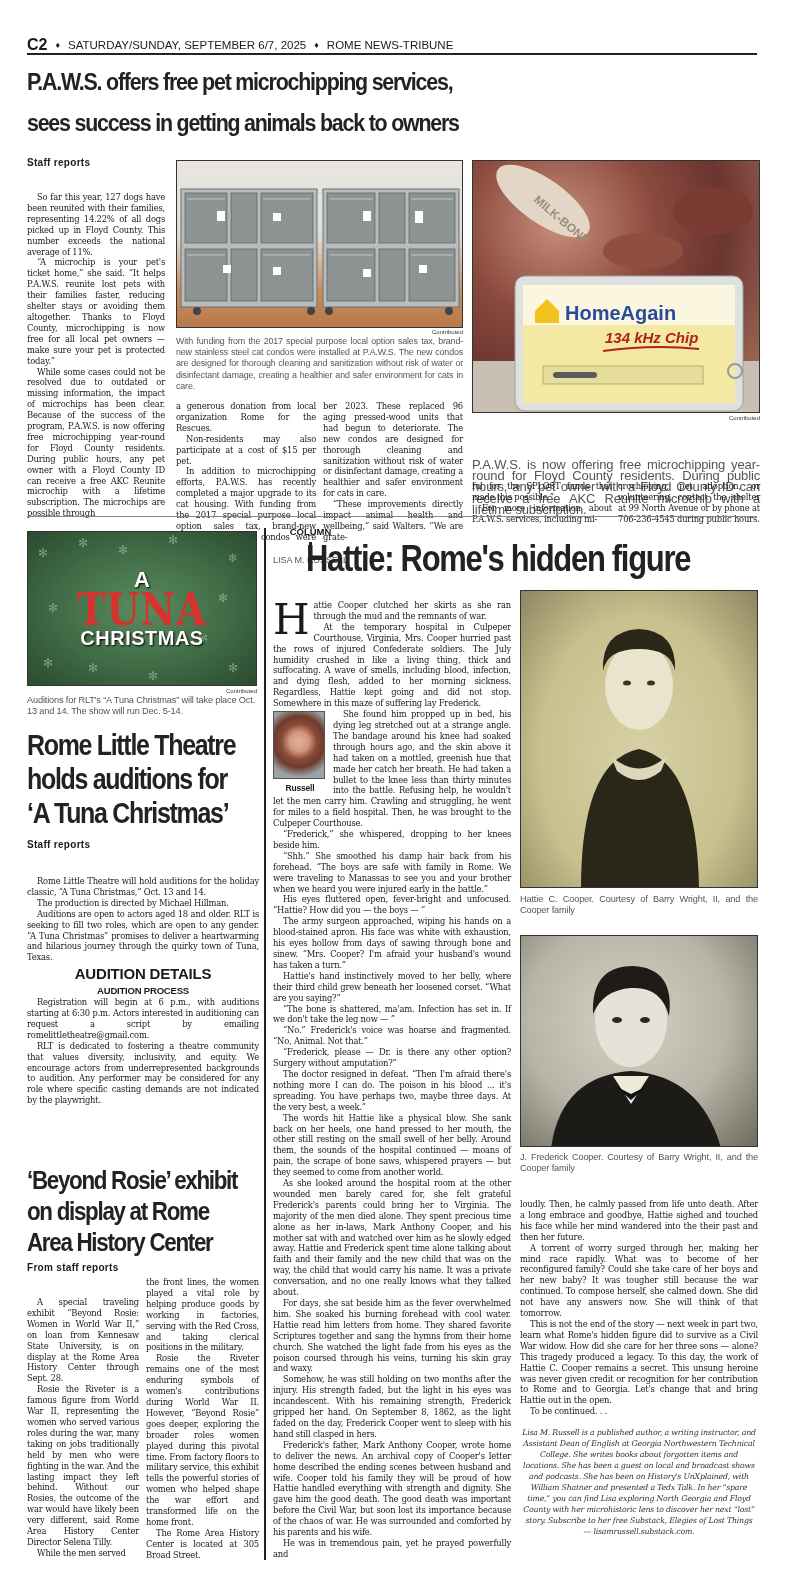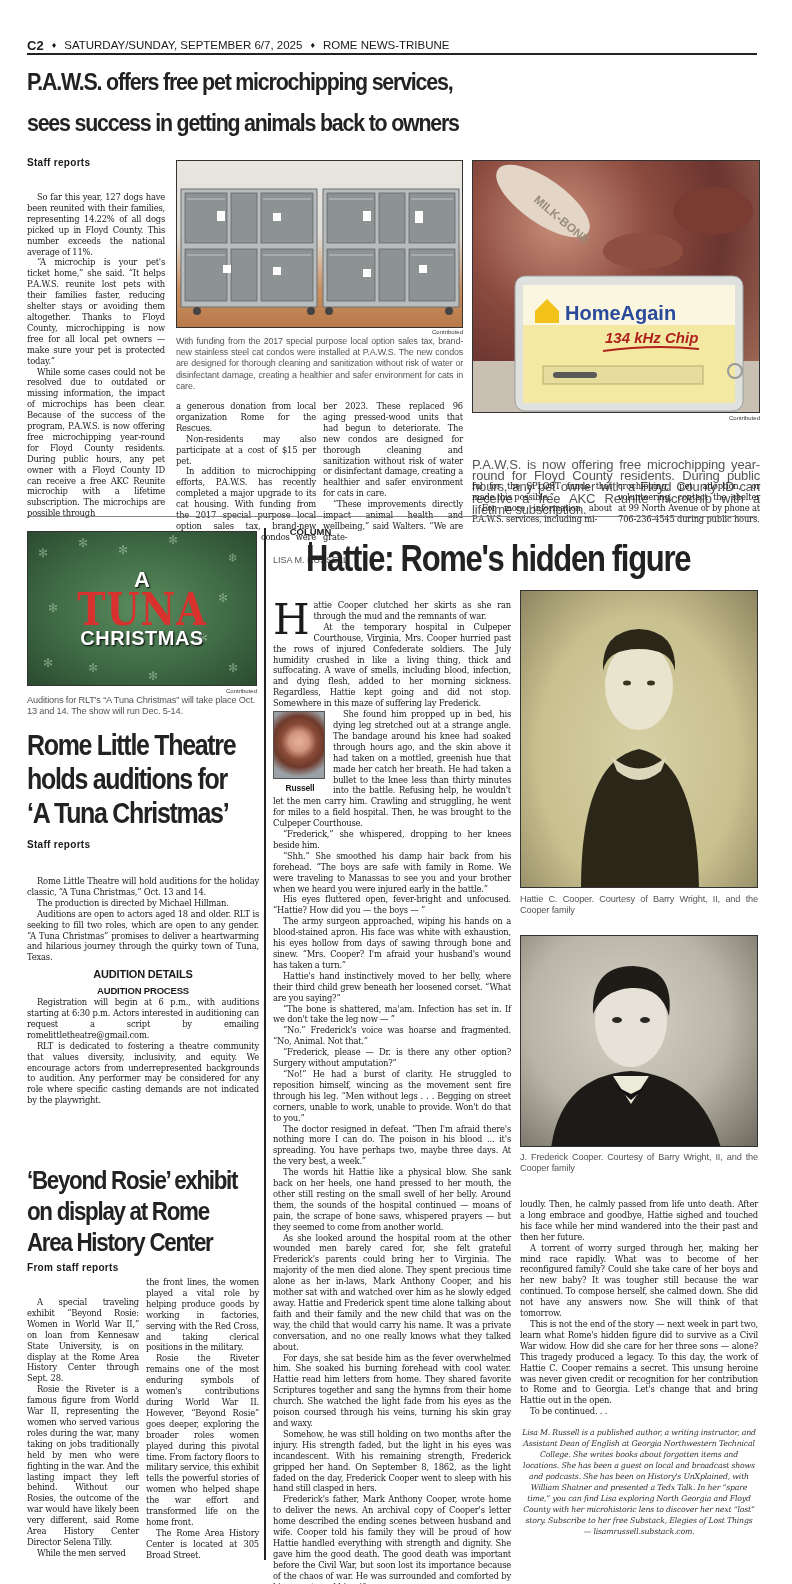--- a/index.html
+++ b/index.html
@@ -13,21 +13,21 @@
   .credit { font-family: "Liberation Sans", sans-serif; font-size: 6px; color: #333; text-align: right; }
   .byline { font-family: "Liberation Sans", sans-serif; font-weight: bold; font-size: 10px; letter-spacing: 0.3px; }
   .head-cond { font-family: "Liberation Sans", sans-serif; font-weight: bold; letter-spacing: -1.5px; transform-origin: left top; }
   .rule { background: #222; }
   .photo { overflow: hidden; border: 1px solid #333; }
 </style>
 </head>
 <body>
 
 <div class="abs" style="left:27px; top:36px; width:730px; height:18px; font-family:'Liberation Sans',sans-serif; font-size:11.5px; display:flex; align-items:center; gap:8px;">
-  <span style="font-weight:bold; font-size:13px;">C2</span>
+  <span style="font-weight:bold; font-size:16px;">C2</span>
   <span style="font-size:9px;">♦</span>
   <span>SATURDAY/SUNDAY, SEPTEMBER 6/7, 2025</span>
   <span style="font-size:9px;">♦</span>
   <span>ROME NEWS-TRIBUNE</span>
 </div>
 <div class="abs rule" style="left:27px; top:53px; width:730px; height:1.5px;"></div>
 
 <div class="abs" style="left:27px; top:62px; width:740px; font-family:'Liberation Sans',sans-serif; font-weight:bold; font-size:23px; line-height:41px; letter-spacing:-1.3px; color:#222;">
   <div style="transform:scaleX(0.93); transform-origin:left;">P.A.W.S. offers free pet microchipping services,</div>
   <div style="transform:scaleX(0.93); transform-origin:left;">sees success in getting animals back to owners</div>
@@ -164,21 +164,21 @@
   <div>Rome Little Theatre</div>
   <div>holds auditions for</div>
   <div>‘A Tuna Christmas’</div>
 </div>
 <div class="abs byline" style="left:27px; top:839px;">Staff reports</div>
 
 <div class="abs serif" style="left:27px; top:862px; width:232px;">
   <p>Rome Little Theatre will hold auditions for the holiday classic, “A Tuna Christmas,” Oct. 13 and 14.</p>
   <p>The production is directed by Michael Hillman.</p>
   <p>Auditions are open to actors aged 18 and older. RLT is seeking to fill two roles, which are open to any gender. “A Tuna Christmas” promises to deliver a heartwarming and hilarious journey through the quirky town of Tuna, Texas.</p>
-  <div style="font-family:'Liberation Sans',sans-serif; font-weight:bold; font-size:11px; text-align:center; margin-top:6px;">AUDITION DETAILS</div>
+  <div style="font-family:'Liberation Sans',sans-serif; font-weight:bold; font-size:15px; text-align:center; margin-top:6px;">AUDITION DETAILS</div>
   <div style="font-family:'Liberation Sans',sans-serif; font-weight:bold; font-size:9.5px; text-align:center; margin-top:6px;">AUDITION PROCESS</div>
   <p>Registration will begin at 6 p.m., with auditions starting at 6:30 p.m. Actors interested in auditioning can request a script by emailing romelittletheatre@gmail.com.</p>
   <p>RLT is dedicated to fostering a theatre community that values diversity, inclusivity, and equity. We encourage actors from underrepresented backgrounds to audition. Any performer may be considered for any role where specific casting demands are not indicated by the playwright.</p>
 </div>
 
 <div class="abs head-cond" style="left:27px; top:1165px; width:270px; font-size:26px; line-height:31px; color:#222; transform:scaleX(0.86);">
   <div>‘Beyond Rosie’ exhibit</div>
   <div>on display at Rome</div>
   <div>Area History Center</div>
 </div>
@@ -217,21 +217,20 @@
     <p>She found him propped up in bed, his dying leg stretched out at a strange angle. The bandage around his knee had soaked through hours ago, and the skin above it had taken on a mottled, greenish hue that made her catch her breath. He had taken a bullet to the knee less than thirty minutes into the battle. Refusing help, he wouldn't let the men carry him. Crawling and struggling, he went for miles to a field hospital. Then, he was brought to the Culpeper Courthouse.</p>
   </div>
   <p>“Frederick,” she whispered, dropping to her knees beside him.</p>
   <p>“Shh.” She smoothed his damp hair back from his forehead. “The boys are safe with family in Rome. We were traveling to Manassas to see you and your brother when we heard you were injured early in the battle.”</p>
   <p>His eyes fluttered open, fever-bright and unfocused. “Hattie? How did you — the boys — ”</p>
   <p>The army surgeon approached, wiping his hands on a blood-stained apron. His face was white with exhaustion, his eyes hollow from days of sawing through bone and sinew. “Mrs. Cooper? I'm afraid your husband's wound has taken a turn.”</p>
   <p>Hattie's hand instinctively moved to her belly, where their third child grew beneath her loosened corset. “What are you saying?”</p>
   <p>“The bone is shattered, ma'am. Infection has set in. If we don't take the leg now — ”</p>
   <p>“No.” Frederick's voice was hoarse and fragmented. “No, Animal. Not that.”</p>
   <p>“Frederick, please — Dr. is there any other option? Surgery without amputation?”</p>
-  <p>“No!” He had a burst of clarity. He struggled to reposition himself, wincing as the movement sent fire through his leg. “Men without legs . . . Begging on street corners, unable to work, unable to provide. Won't do that to you.”</p>
   <p>The doctor resigned in defeat. “Then I'm afraid there's nothing more I can do. The poison in his blood ... it's spreading. You have perhaps two, maybe three days. At the very best, a week.”</p>
   <p>The words hit Hattie like a physical blow. She sank back on her heels, one hand pressed to her mouth, the other still resting on the small swell of her belly. Around them, the sounds of the hospital continued — moans of pain, the scrape of bone saws, whispered prayers — but they seemed to come from another world.</p>
   <p>As she looked around the hospital room at the other wounded men barely cared for, she felt grateful Frederick's parents could bring her to Virginia. The majority of the men died alone. They spent precious time alone as her in-laws, Mark Anthony Cooper, and his mother sat with and watched over him as he slowly edged away. Hattie and Frederick spent time alone talking about faith and their family and the new child that was on the way, the child that would carry his name. It was a private conversation, and no one really knows what they talked about.</p>
   <p>For days, she sat beside him as the fever overwhelmed him. She soaked his burning forehead with cool water. Hattie read him letters from home. They shared favorite Scriptures together and sang the hymns from their home church. She watched the light fade from his eyes as the poison coursed through his veins, turning his skin gray and waxy.</p>
   <p>Somehow, he was still holding on two months after the injury. His strength faded, but the light in his eyes was incandescent. With his remaining strength, Frederick gripped her hand. On September 8, 1862, as the light faded on the day, Frederick Cooper went to sleep with his hand still clasped in hers.</p>
   <p>Frederick's father, Mark Anthony Cooper, wrote home to deliver the news. An archival copy of Cooper's letter home described the ending scenes between husband and wife. Cooper told his family they will be proud of how Hattie handled everything with strength and dignity. She gave him the good death. The good death was important before the Civil War, but soon lost its importance because of the chaos of war. He was surrounded and comforted by his parents and his wife.</p>
   <p>He was in tremendous pain, yet he prayed powerfully and</p>
 </div>
 
 <div class="abs photo" style="left:520px; top:590px; width:238px; height:298px; background:radial-gradient(ellipse at 50% 55%, #d6d0a5 0%, #c9c08f 60%, #8d8560 100%);">

